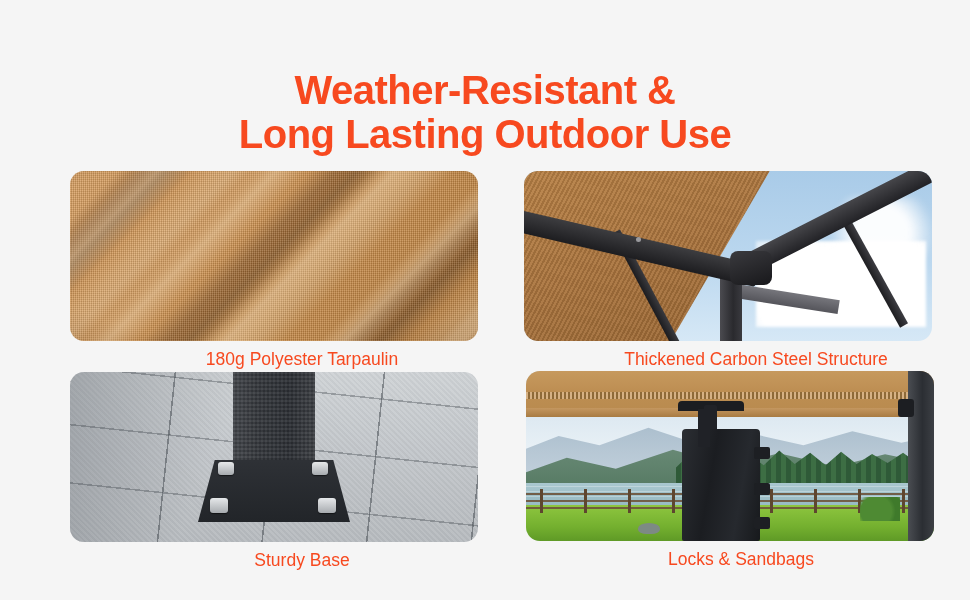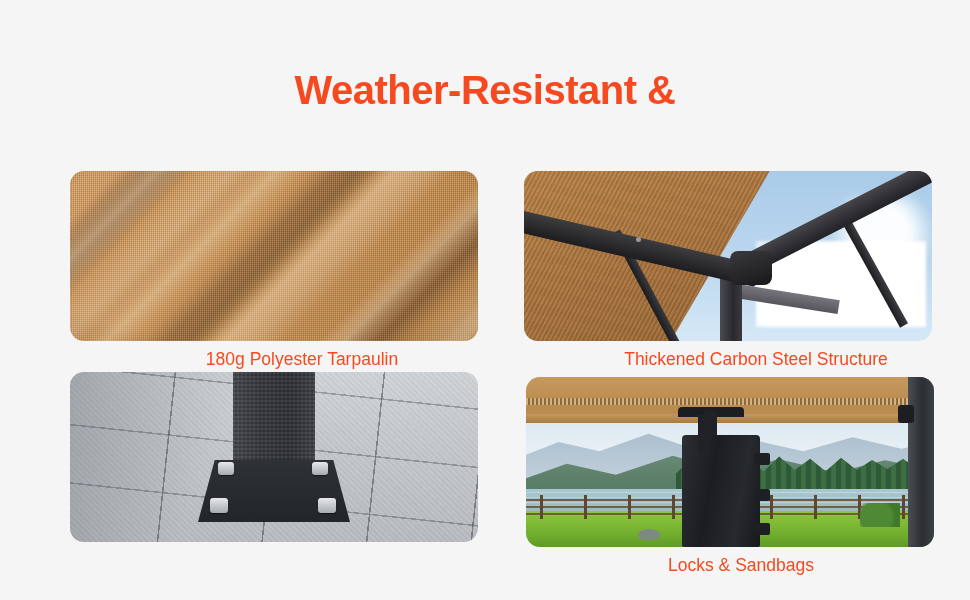--- a/index.html
+++ b/index.html
@@ -25,21 +25,21 @@
 
   
   .grid {
     position:absolute; left:70px; top:171px;
     width:830px; height:371px;
   }
   .cell { position:absolute; width:464px; }
   .cell.c0 { left:0;   top:0; }
   .cell.c1 { left:422px; top:0;margin-left:32px; }
   .cell.c2 { left:0;   top:201px; }
-  .cell.c3 { left:422px; top:206px;padding-left:34px; }
+  .cell.c3 { left:422px; top:200px;padding-left:34px; }
 
   .photo {
     width:408px; height:170px;
     border-radius:14px;
     overflow:hidden;
     position:relative;
     background:#ddd;
   }
   .caption {
     margin-top:6px;
@@ -294,20 +294,21 @@
     position:absolute; right:34px; top:126px; width:40px; height:24px;
     background:radial-gradient(circle at 40% 60%, #4e8a33 0 55%, rgba(0,0,0,0) 70%),
                radial-gradient(circle at 70% 55%, #3f7a2b 0 50%, rgba(0,0,0,0) 72%);
   }
 </style>
 </head>
 <body>
 
 <div class="headline">
   <span class="l1">Weather-Resistant &amp;</span>
+  <span class="l2">Long Lasting Outdoor Use</span>
 </div>
 
 <div class="grid">
 
   <div class="cell c0">
     <div class="photo fabric">
       <div class="weave"></div>
       <div class="sheen"></div>
       <div class="vign"></div>
     </div>
@@ -336,20 +337,21 @@
       <div class="grain"></div>
       <div class="tiles"></div>
       <div class="shadow"></div>
       <div class="post"></div>
       <div class="plate"></div>
       <div class="nut n1"></div>
       <div class="nut n2"></div>
       <div class="nut n3"></div>
       <div class="nut n4"></div>
     </div>
+    <div class="caption">Sturdy Base</div>
   </div>
 
   <div class="cell c3">
     <div class="photo scene">
       <div class="mtn-far"></div>
       <div class="mtn-mid"></div>
       <div class="forest"></div>
       <div class="lake"></div>
       <div class="grass"></div>
       <div class="fence">

